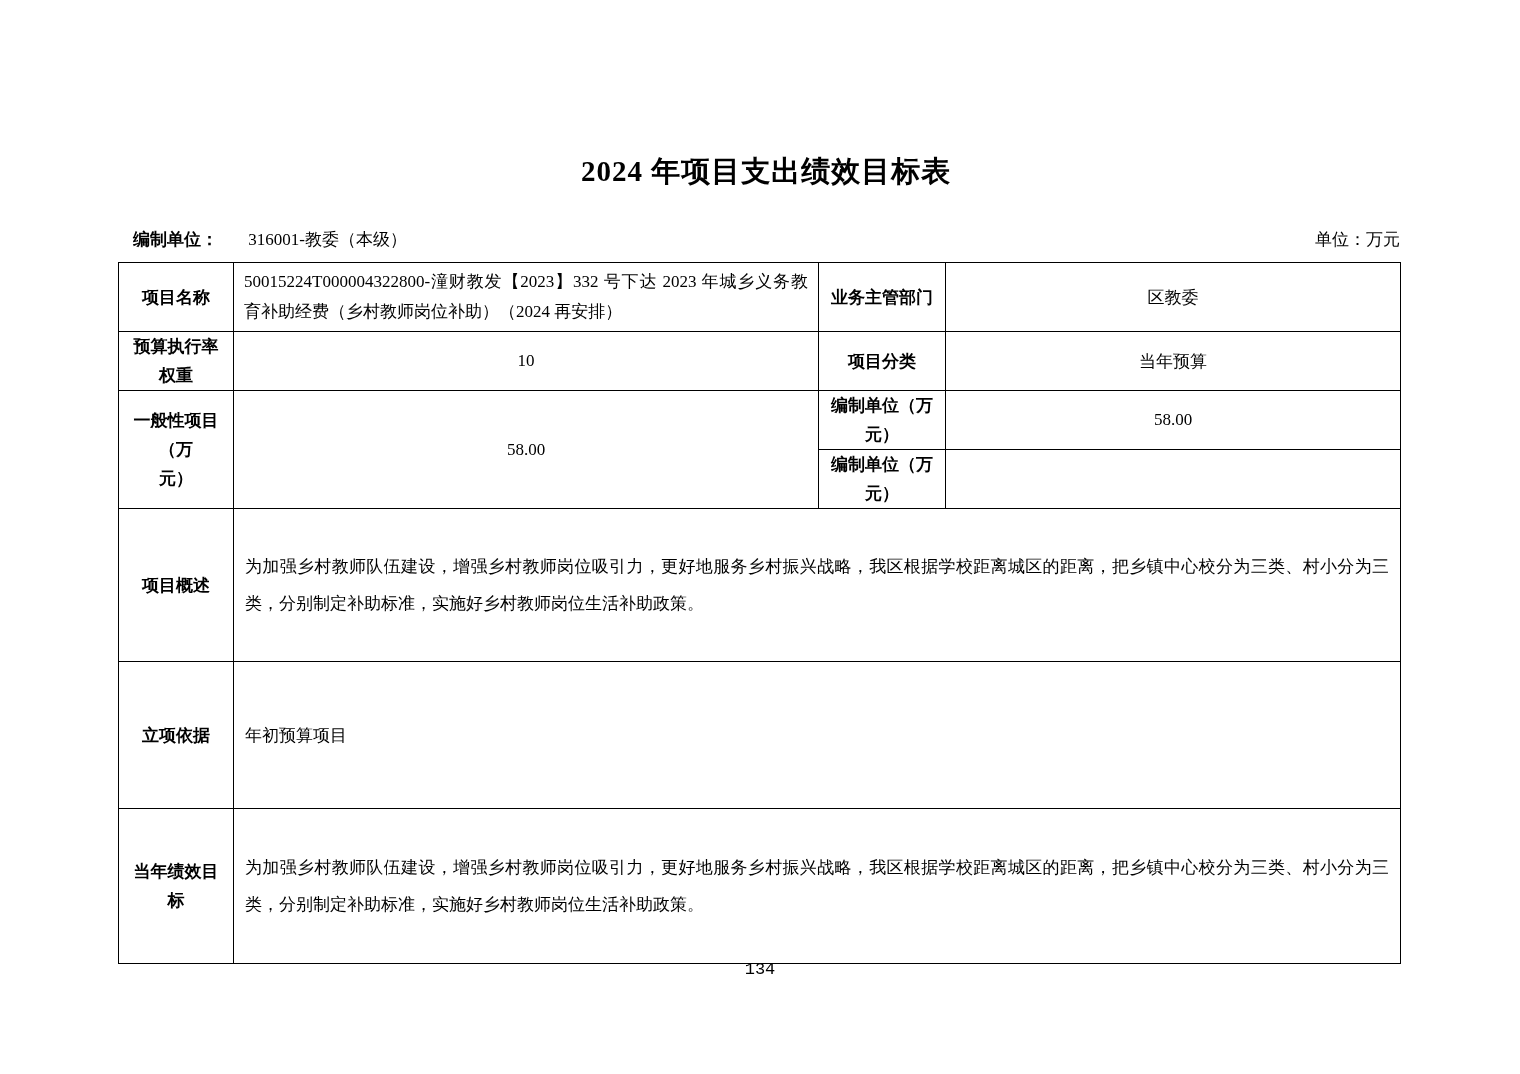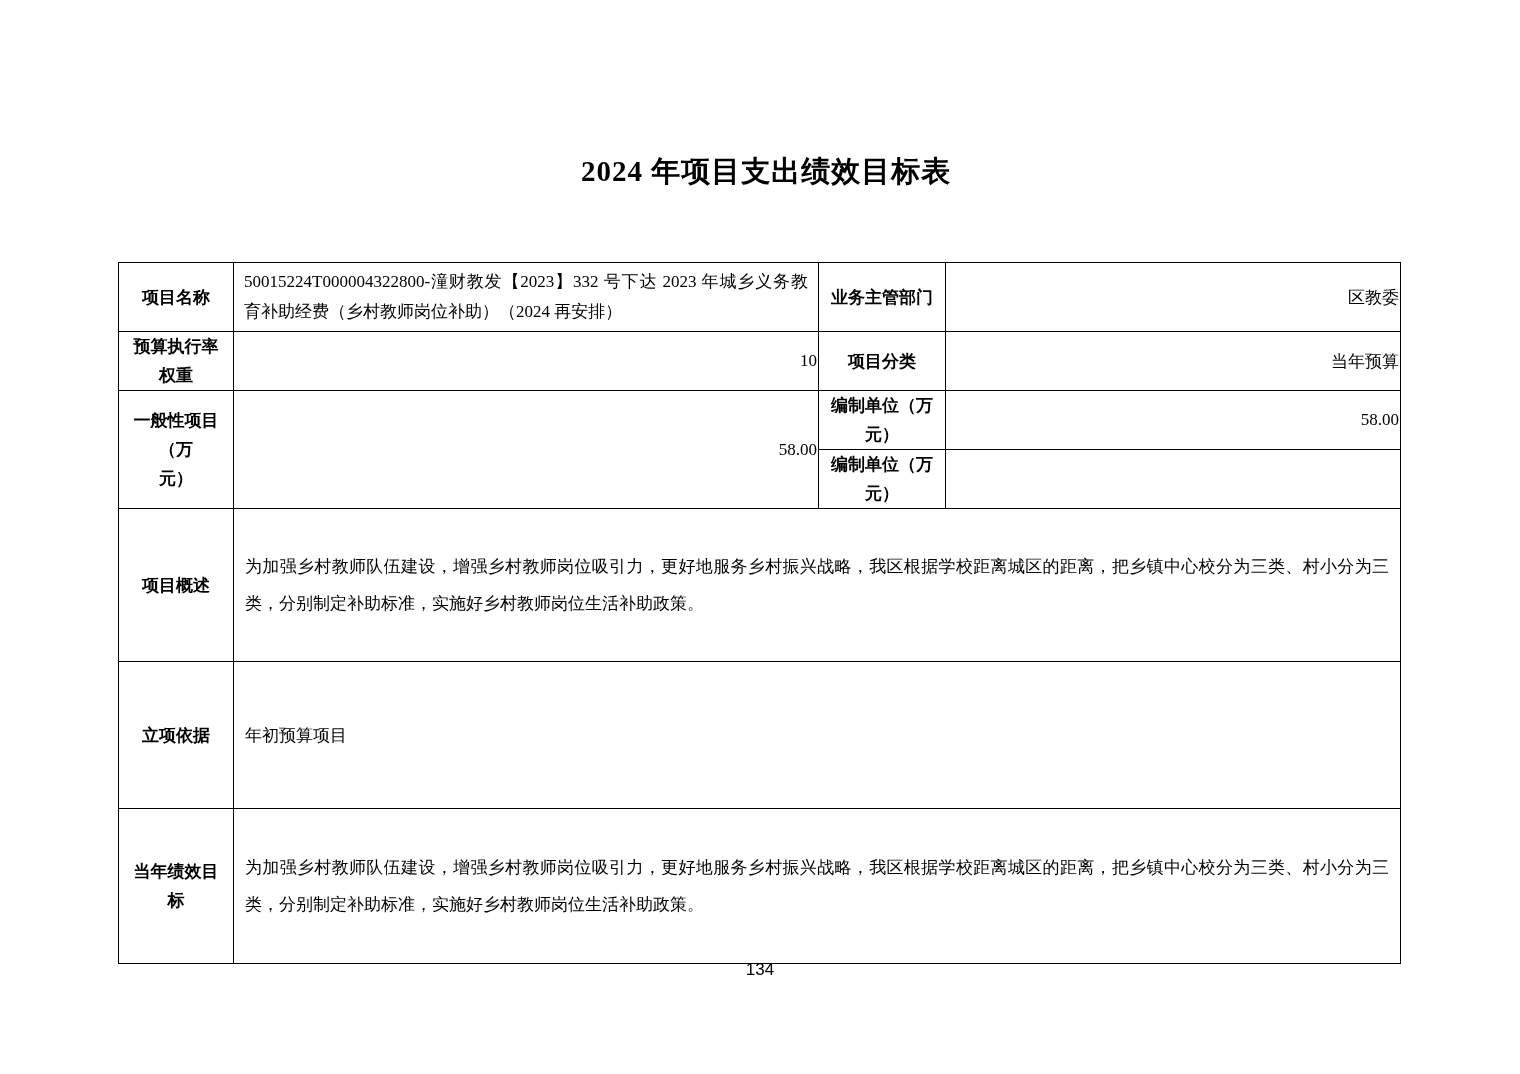--- a/index.html
+++ b/index.html
@@ -70,21 +70,21 @@
     text-align: center;
     vertical-align: middle;
     white-space: pre-line;
     line-height: 29px;
     padding: 0 2px;
   }
   td.value {
     font-family: "Liberation Serif", serif;
     vertical-align: middle;
   }
-  td.center { text-align: right; }
+  td.center { text-align: center; }
   td.leftpad {
     text-align: justify;
     padding: 4px 10px;
     line-height: 30px;
     margin-top: 40px;
   }
   td.longtext {
     text-align: justify;
     padding: 0 11px;
     line-height: 37px;
@@ -96,30 +96,39 @@
   tr.r4 { height: 153px; }
   tr.r5 { height: 147px; }
   tr.r6 { height: 155px; }
   .page-number {
     position: absolute;
     top: 960px;
     left: 0;
     width: 1520px;
     text-align: center;
     font-size: 17px;
-    font-family: Liberation Sans, sans-serif;
+    font-family: Liberation Mono, monospace;
   }
 </style>
 </head>
 <body>
 
 <div class="page">
 
   <h1 class="title">2024 年项目支出绩效目标表</h1>
 
+  <div class="meta-row">
+    <div class="meta-left">
+      <span class="meta-label">编制单位：</span>
+      <span class="meta-value">316001-教委（本级）</span>
+    </div>
+    <div class="meta-right">
+      <span class="meta-unit">单位：万元</span>
+    </div>
+  </div>
 
   <table class="grid">
     <colgroup>
       <col style="width:115px">
       <col style="width:585px">
       <col style="width:127px">
       <col style="width:455px">
     </colgroup>
     <tbody>
       <tr class="r1">

